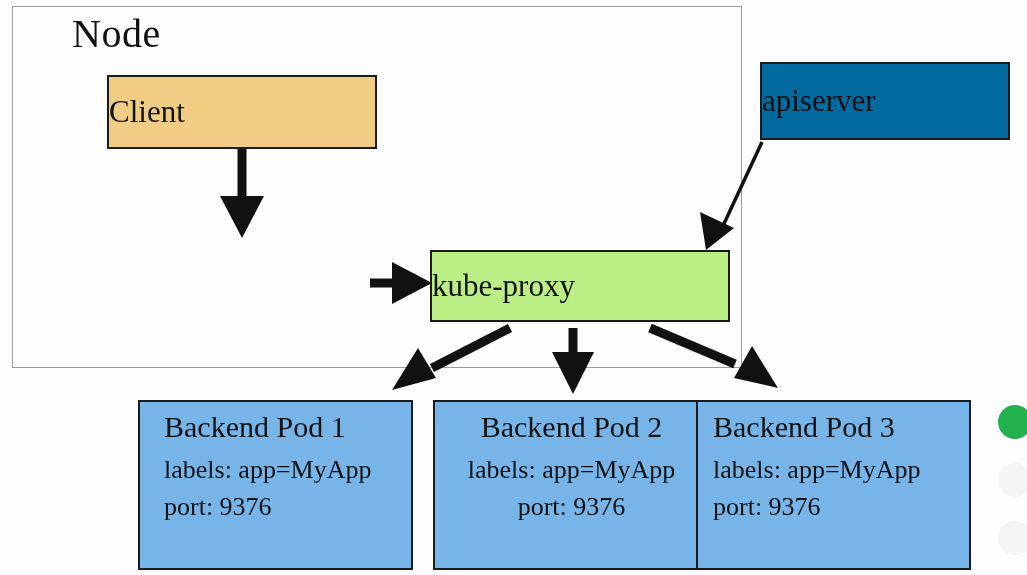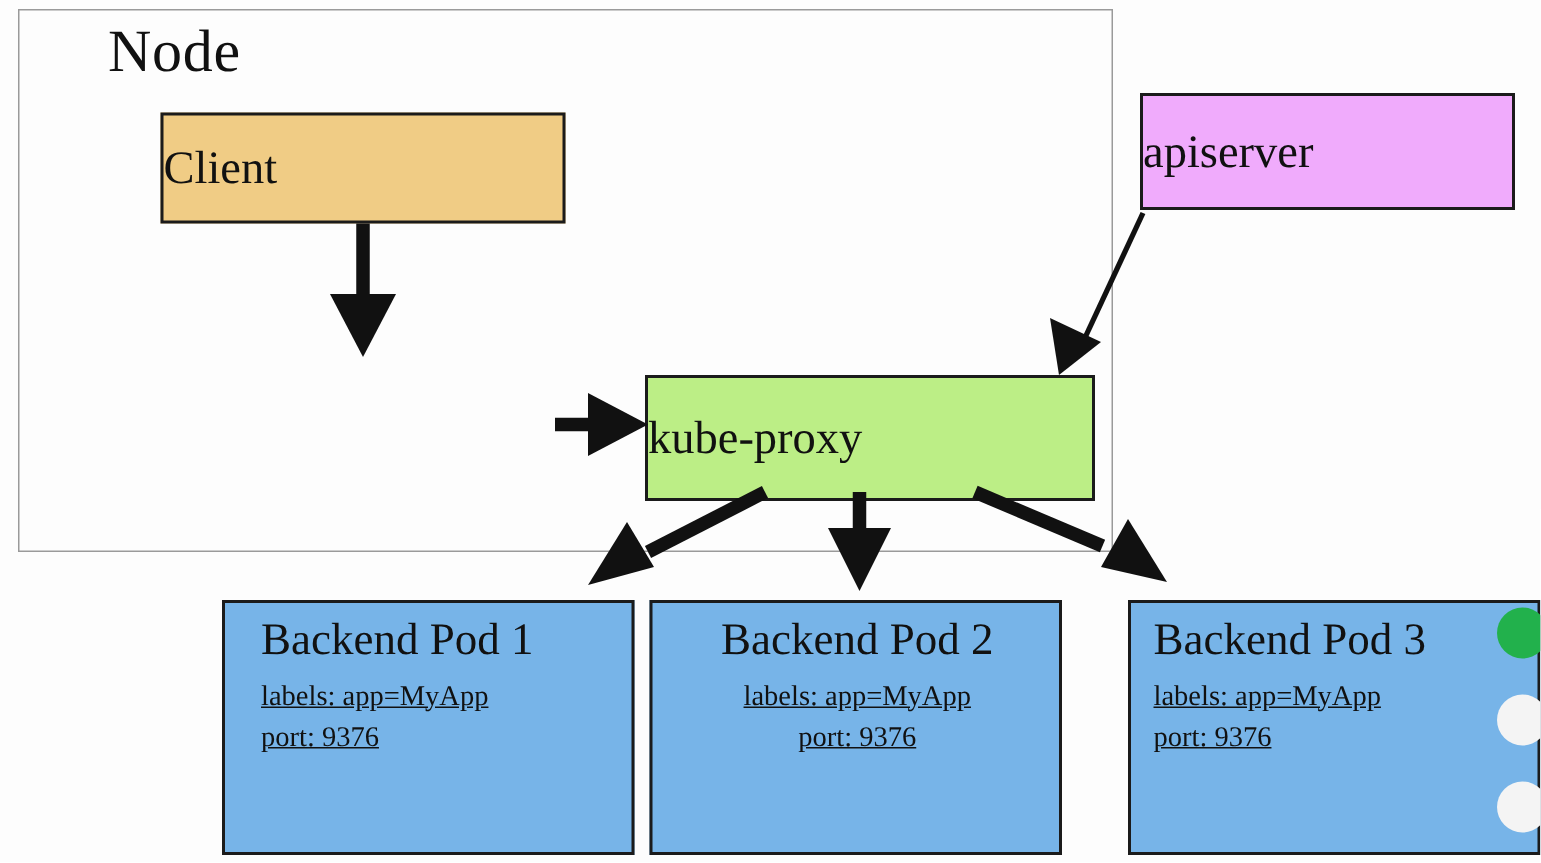--- a/index.html
+++ b/index.html
@@ -56,60 +56,59 @@
     height: 74px;
     background: #f0cc85;
     font-size: 31px;
   }
 
   .apiserver-box {
     left: 760px;
     top: 62px;
     width: 250px;
     height: 78px;
-    background: #f0abfc;
+    background: #0369a1;
     font-size: 31px;
   }
 
   .kubeproxy-box {
     left: 430px;
     top: 250px;
     width: 300px;
-    height: 84px;
+    height: 72px;
     background: #bcee86;
     font-size: 31px;
   }
 
   
   .pod-box {
     position: absolute;
     top: 400px;
     width: 275px;
     height: 170px;
     background: #77b4e8;
     border: 2.5px solid #1b1b1b;
     box-sizing: border-box;
     padding: 8px 10px 0 12px;
     color: #111;
   }
-  .pod-1 { left: 148px; padding-left: 24px; }
+  .pod-1 { left: 138px; padding-left: 24px; }
   .pod-2 { left: 433px; text-align: center; }
-  .pod-3 { left: 752px; padding-left: 15px; }
+  .pod-3 { left: 696px; padding-left: 15px; }
 
   .pod-title {
     font-size: 30px;
     line-height: 1.15;
     margin-bottom: 6px;
     white-space: nowrap;
   }
   .pod-line {
-    font-size: 19px;
+    font-size: 26px;
     line-height: 1.45;
     white-space: nowrap;
-    text-decoration: underline;
   }
 
   
   .arrows {
     position: absolute;
     left: 0;
     top: 0;
     width: 1027px;
     height: 575px;
     pointer-events: none;

